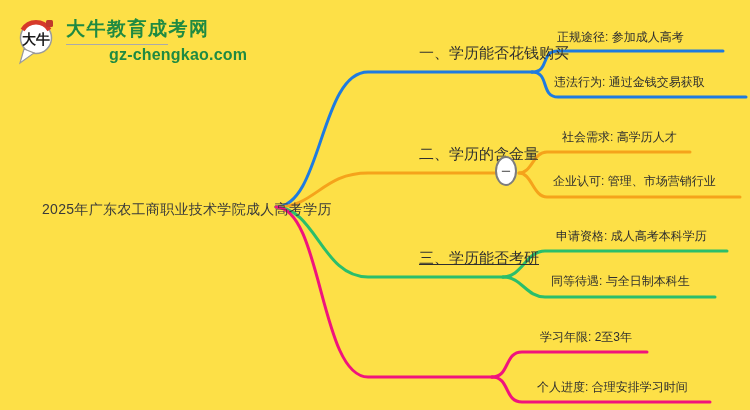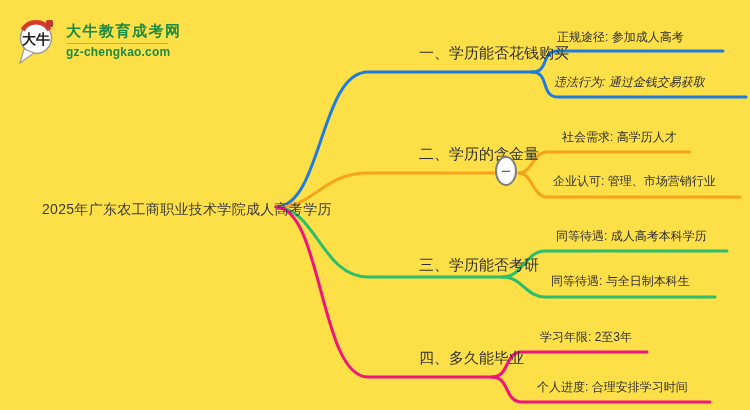--- a/index.html
+++ b/index.html
@@ -8,41 +8,41 @@
     overflow:hidden;font-family:"Liberation Sans","DejaVu Sans",sans-serif;
   }
   #map-lines{position:absolute;left:0;top:0;}
   #map-lines path{fill:none;stroke-width:3;stroke-linecap:round;}
   .node{position:absolute;white-space:nowrap;color:#333;}
   .root-node{left:10px;top:201px;font-size:14px;color:#3a3a3a;letter-spacing:0.3px;margin-left:32px;}
   .branch-label{font-size:15px;color:#2f2f2f;margin-left:43px;}
   .child-label{font-size:12px;color:#2f2f2f;}
   .b1-label{left:376px;top:44px;}
   .b1-c1{left:557px;top:29px;}
-  .b1-c2{left:554px;top:74px;font-style:italic;}
+  .b1-c2{left:554px;top:74px;}
   .b2-label{left:376px;top:145px;}
   .b2-c1{left:556px;top:129px;margin-left:6px;}
   .b2-c2{left:553px;top:173px;}
-  .b3-label{left:376px;top:256px;}
+  .b3-label{left:376px;top:249px;text-decoration:underline;}
   .b3-c1{left:556px;top:228px;}
   .b3-c2{left:551px;top:273px;}
   .b4-label{left:376px;top:349px;}
   .b4-c1{left:540px;top:329px;}
   .b4-c2{left:537px;top:379px;}
   .collapse-btn{
     position:absolute;left:495px;top:156px;width:22px;height:30px;
     background:#fff;border:2px solid #7d7d7d;border-radius:50%;
     display:flex;align-items:center;justify-content:center;
     color:#666;font-size:17px;line-height:1;cursor:pointer;box-sizing:border-box;
   }
   .logo{position:absolute;left:16px;top:14px;display:flex;align-items:center;gap:8px;}
   .logo-text{display:flex;flex-direction:column;}
-  .logo-name{font-size:15px;font-weight:bold;color:#1F8A42;letter-spacing:1.5px;}
+  .logo-name{font-size:19px;font-weight:bold;color:#1F8A42;letter-spacing:1.5px;}
   .logo-divider{height:1px;background:#aaaaaa;margin:2px 0 1px 0;width:102px;}
-  .logo-url{font-size:12px;font-weight:bold;color:#1F8A42;letter-spacing:0.2px;}
+  .logo-url{font-size:16px;font-weight:bold;color:#1F8A42;letter-spacing:0.2px;margin-left:43px;}
 </style>
 </head>
 <body>
 
 <div class="stage">
 
   <svg id="map-lines" width="750" height="410" viewBox="0 0 750 410">
 
     <path d="M276,207 C322,206 320,72 368,72 L532,72" stroke="#1E7BE0"></path>
     <path d="M532,72 C550,72 540,51 558,51 L723,51" stroke="#1E7BE0"></path>
@@ -74,27 +74,26 @@
       <span class="logo-divider"></span>
       <span class="logo-url">gz-chengkao.com</span>
     </div>
   </div>
 
   <div class="node root-node">2025年广东农工商职业技术学院成人高考学历</div>
 
   <div class="node branch-label b1-label">一、学历能否花钱购买</div>
   <div class="node branch-label b2-label">二、学历的含金量</div>
   <div class="node branch-label b3-label">三、学历能否考研</div>
-  <div class="node branch-label b4-label">四、多久能毕业</div>
 
   <div class="node child-label b1-c1">正规途径: 参加成人高考</div>
   <div class="node child-label b1-c2">违法行为: 通过金钱交易获取</div>
   <div class="node child-label b2-c1">社会需求: 高学历人才</div>
   <div class="node child-label b2-c2">企业认可: 管理、市场营销行业</div>
-  <div class="node child-label b3-c1">同等待遇: 成人高考本科学历</div>
+  <div class="node child-label b3-c1">申请资格: 成人高考本科学历</div>
   <div class="node child-label b3-c2">同等待遇: 与全日制本科生</div>
   <div class="node child-label b4-c1">学习年限: 2至3年</div>
   <div class="node child-label b4-c2">个人进度: 合理安排学习时间</div>
 
   <div class="collapse-btn">
     <span>−</span>
   </div>
 
 </div>
 

